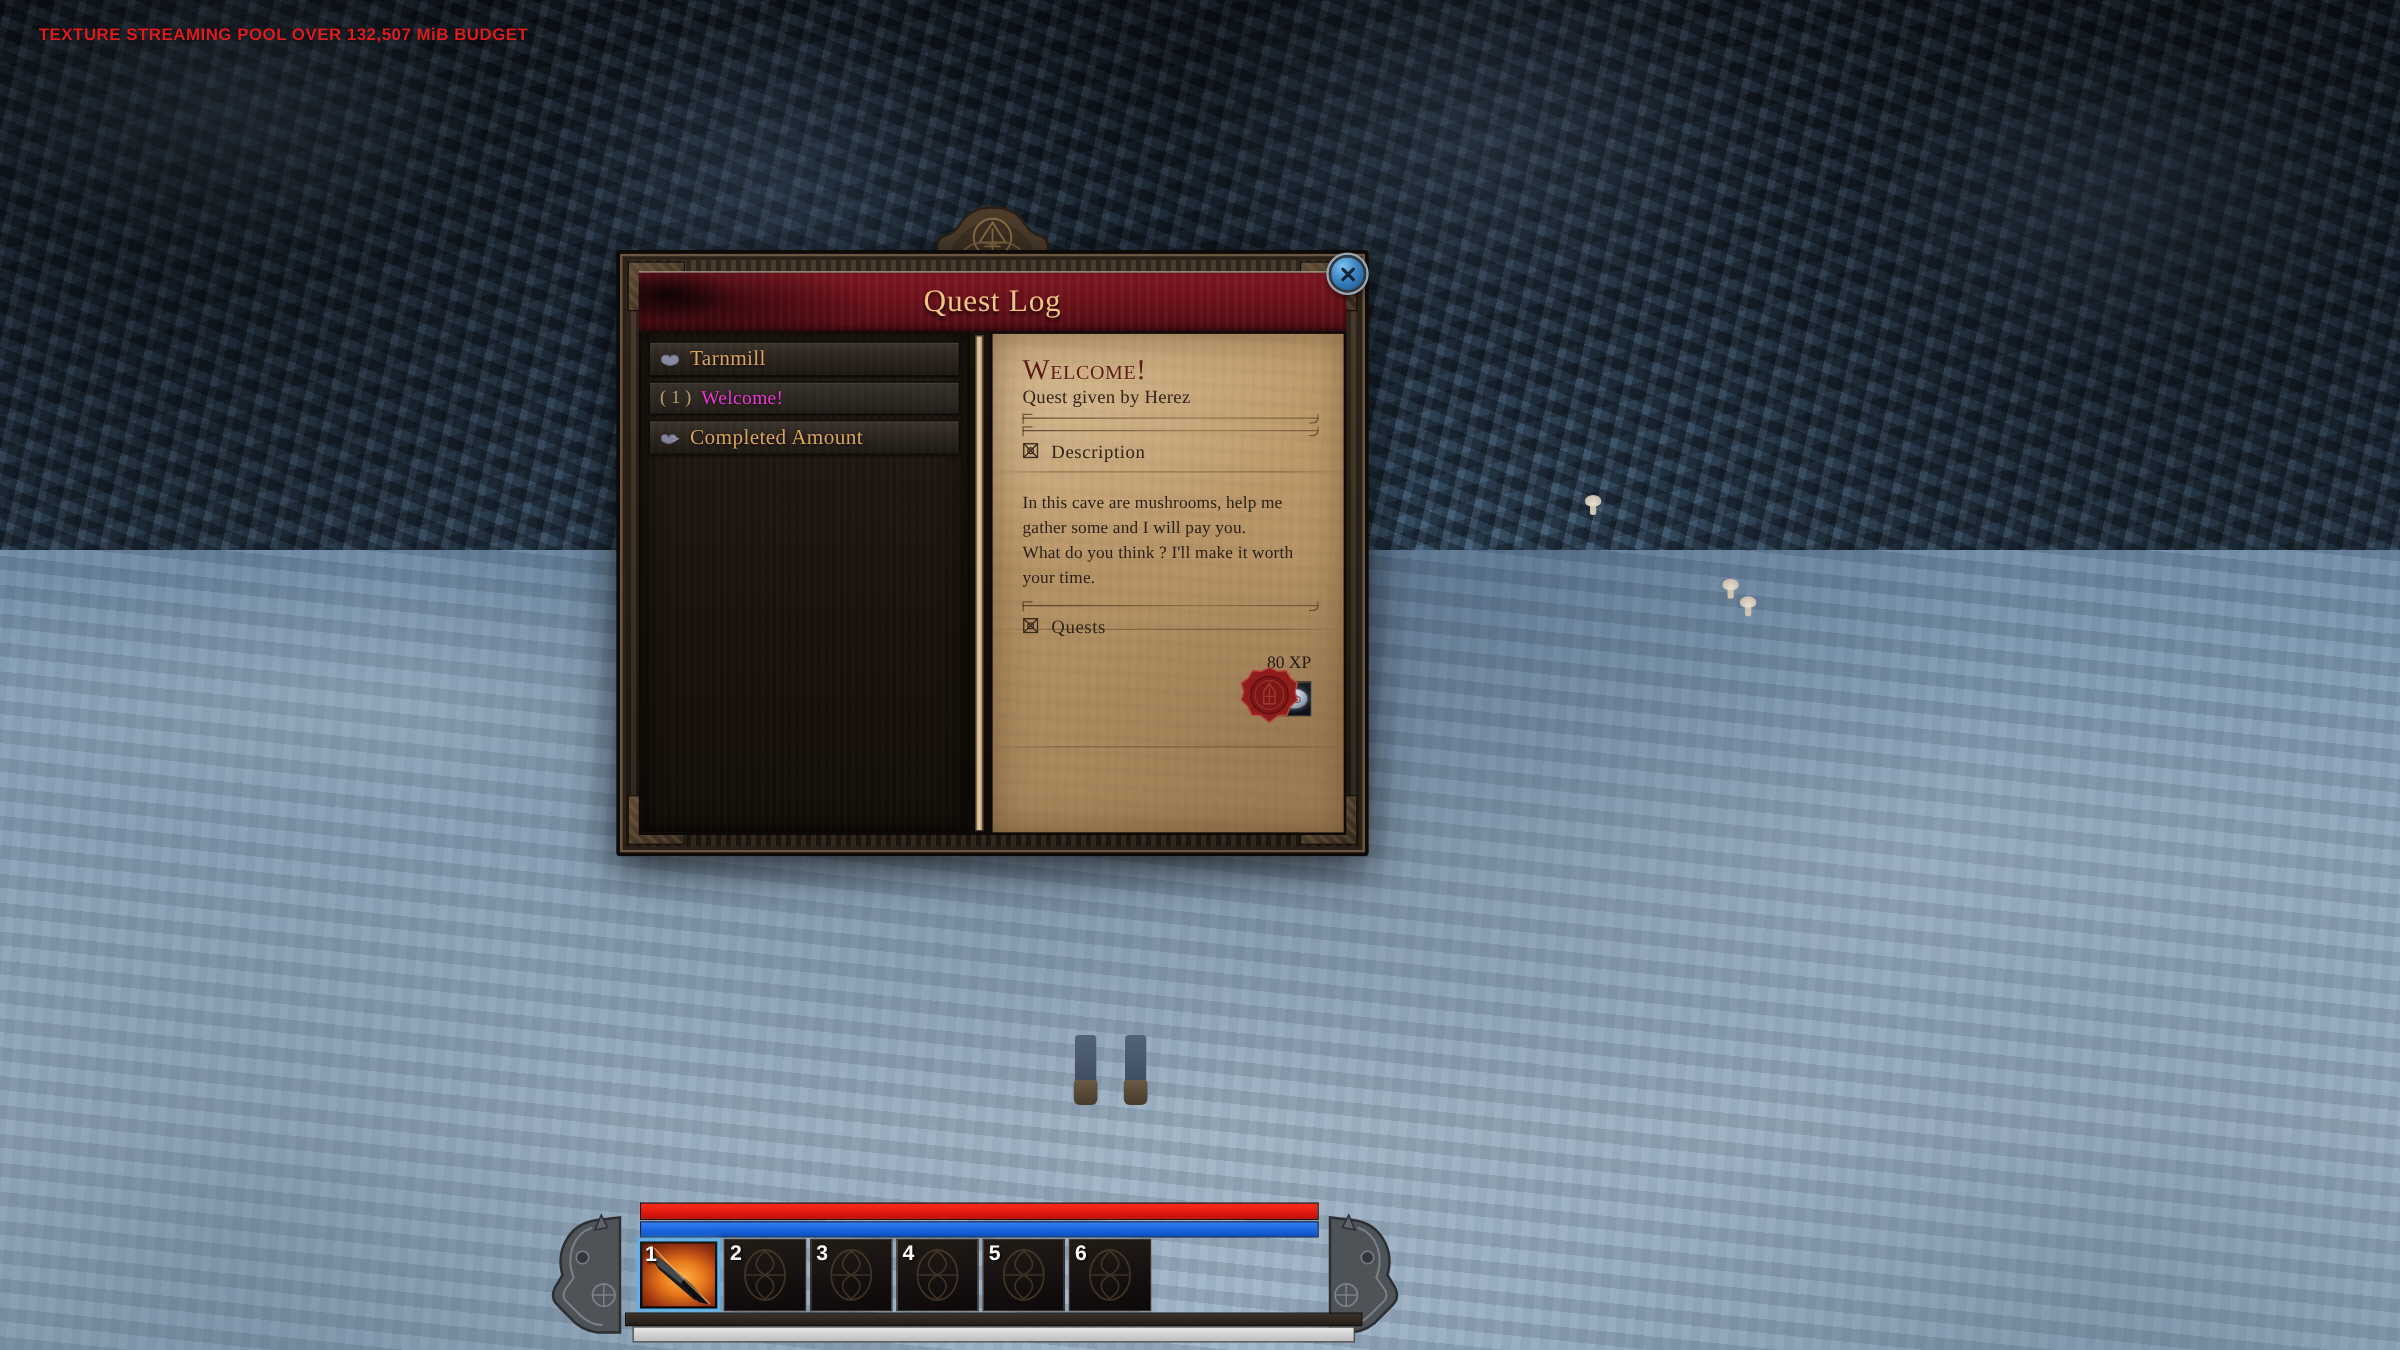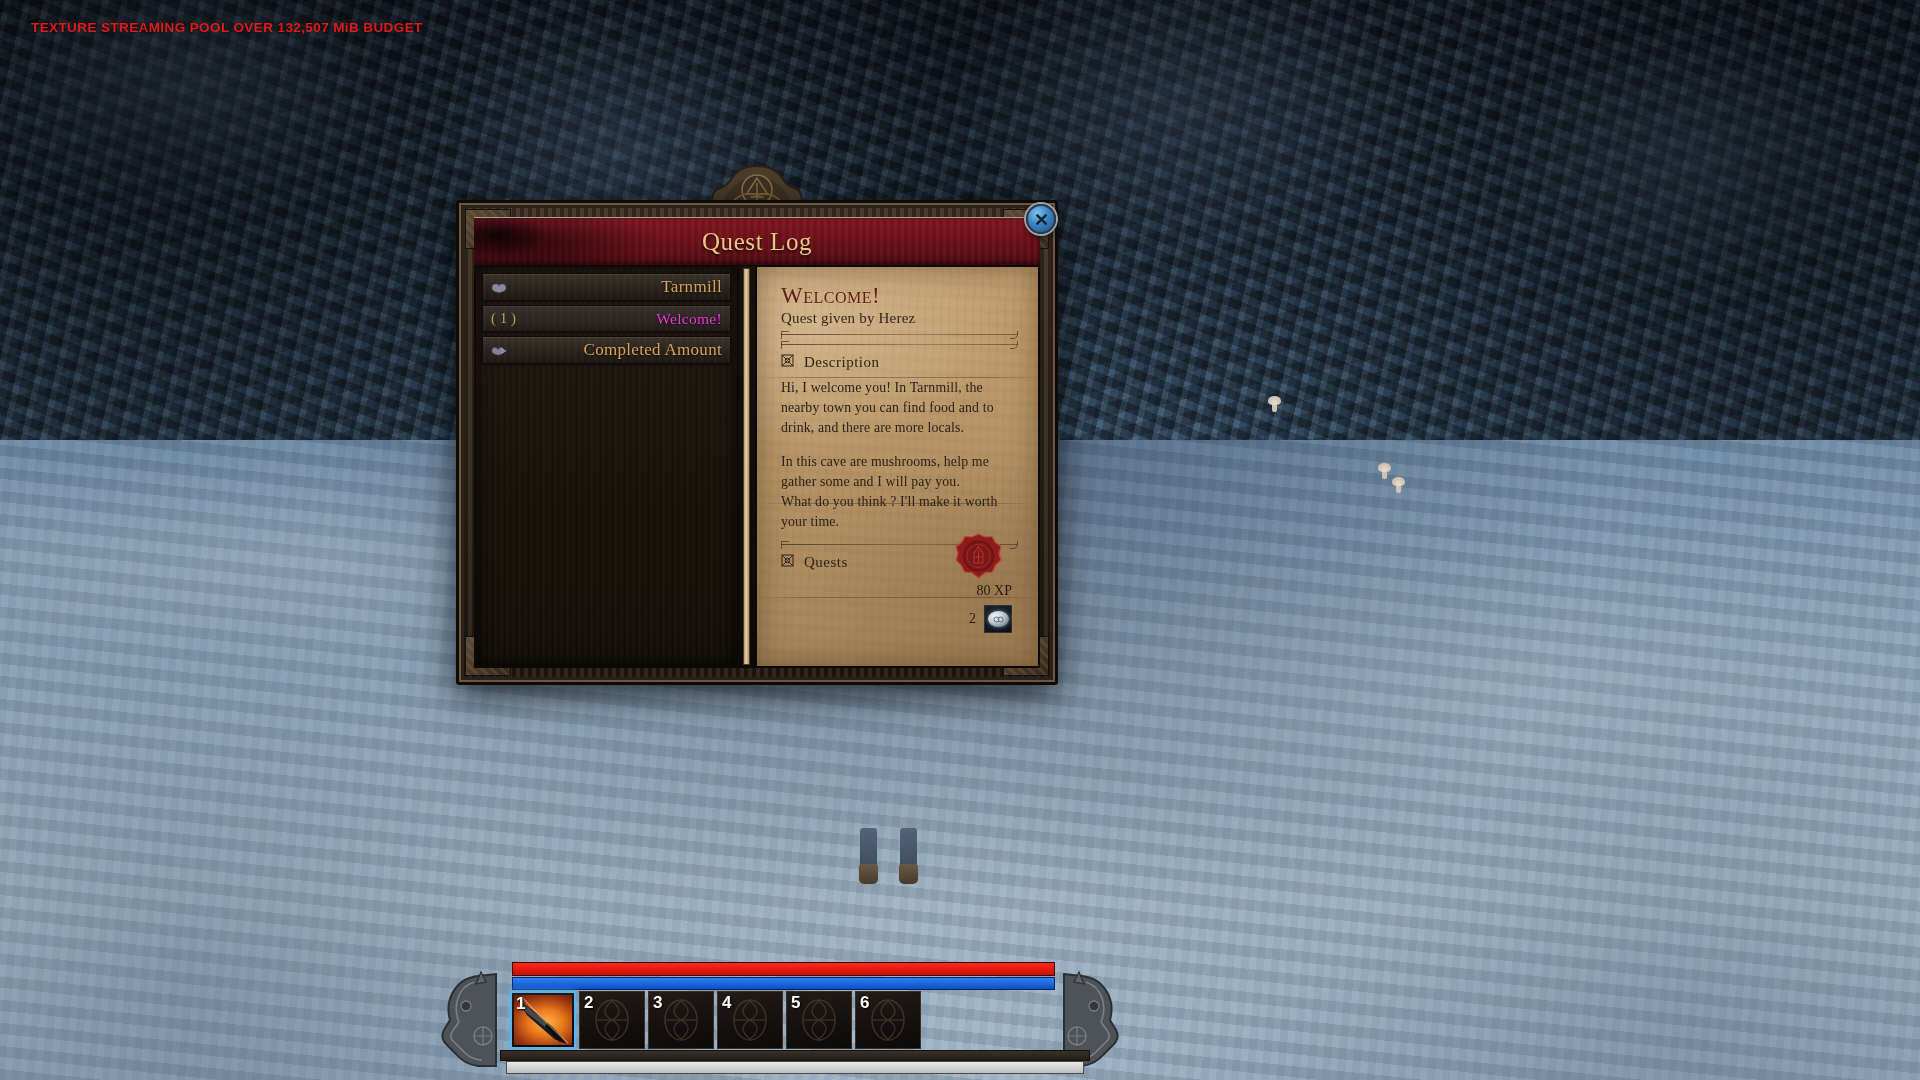--- a/index.html
+++ b/index.html
@@ -66,21 +66,21 @@
   
   #debug-text{
     position:absolute; left:31px; top:20px;
     color:#e01b1b; font-family:"Liberation Sans", sans-serif;
     font-size:13.5px; font-weight:bold; letter-spacing:.4px;
     text-shadow:0 0 2px rgba(0,0,0,.55);
   }
 
   
   #quest-window{
-    position:absolute; left:456px; top:200px; width:602px; height:485px;
+    position:absolute; left:493px; top:200px; width:602px; height:485px;
   }
   .finial{
     position:absolute; left:50%; top:-36px; transform:translateX(-50%);
     width:93px; height:48px;
   }
   #panel-frame{
     position:absolute; inset:0;
     background:linear-gradient(180deg,#3b3026 0%,#2a2118 55%,#241c14 100%);
     border:3px solid #0d0a07;
     border-radius:3px;
@@ -158,21 +158,20 @@
   }
   .list-row{
     position:relative; height:28px; margin-bottom:4px;
     display:flex; align-items:center; gap:8px; padding:0 8px;
     background:
       repeating-linear-gradient(90deg, rgba(255,255,255,.020) 0 3px, transparent 3px 7px),
       linear-gradient(180deg,#3a332c 0%,#29231c 50%,#1d1812 100%);
     border:1px solid #0f0b07;
     box-shadow:inset 0 1px 0 rgba(170,145,110,.16), 0 1px 2px rgba(0,0,0,.6);
     cursor:pointer;
-    justify-content:space-between;
   }
   .list-row.quest{
     background:
       repeating-linear-gradient(90deg, rgba(255,255,255,.016) 0 3px, transparent 3px 7px),
       linear-gradient(180deg,#35302a 0%,#2b2620 60%,#201b16 100%);
     height:27px;
   }
   .row-label{ color:#d9a55e; font-size:17px; letter-spacing:.3px; text-shadow:0 1px 2px rgba(0,0,0,.8); }
   .row-label.active{ color:#ef37d8; font-size:15.5px; }
   .row-index{ color:#b99a6e; font-size:15px; font-family:"Liberation Serif", serif; }
@@ -403,21 +402,20 @@
         <div class="sec-head">
           <svg class="knot" viewBox="0 0 13 13">
             <rect x="1" y="1" width="11" height="11" fill="none" stroke="#3a2a1c" stroke-width="1.1"></rect>
             <path d="M1 1 L12 12 M12 1 L1 12" stroke="#3a2a1c" stroke-width="1"></path>
             <circle cx="6.5" cy="6.5" r="2.3" fill="none" stroke="#3a2a1c" stroke-width="1"></circle>
           </svg>
           <span class="sec-title">Description</span>
         </div>
 
         <div id="description-body">
-          <div class="desc-p">Hi, I welcome you! In Tarnmill, the nearby town you can find food and to drink, and there are more locals.</div>
           <div class="desc-gap"></div>
           <div class="desc-p">In this cave are mushrooms, help me gather some and I will pay you.</div>
           <div class="desc-p">What do you think ? I'll make it worth your time.</div>
         </div>
 
         <div class="rule" style="margin-top:12px;"></div>
 
         <div class="sec-head">
           <svg class="knot" viewBox="0 0 13 13">
             <rect x="1" y="1" width="11" height="11" fill="none" stroke="#3a2a1c" stroke-width="1.1"></rect>

